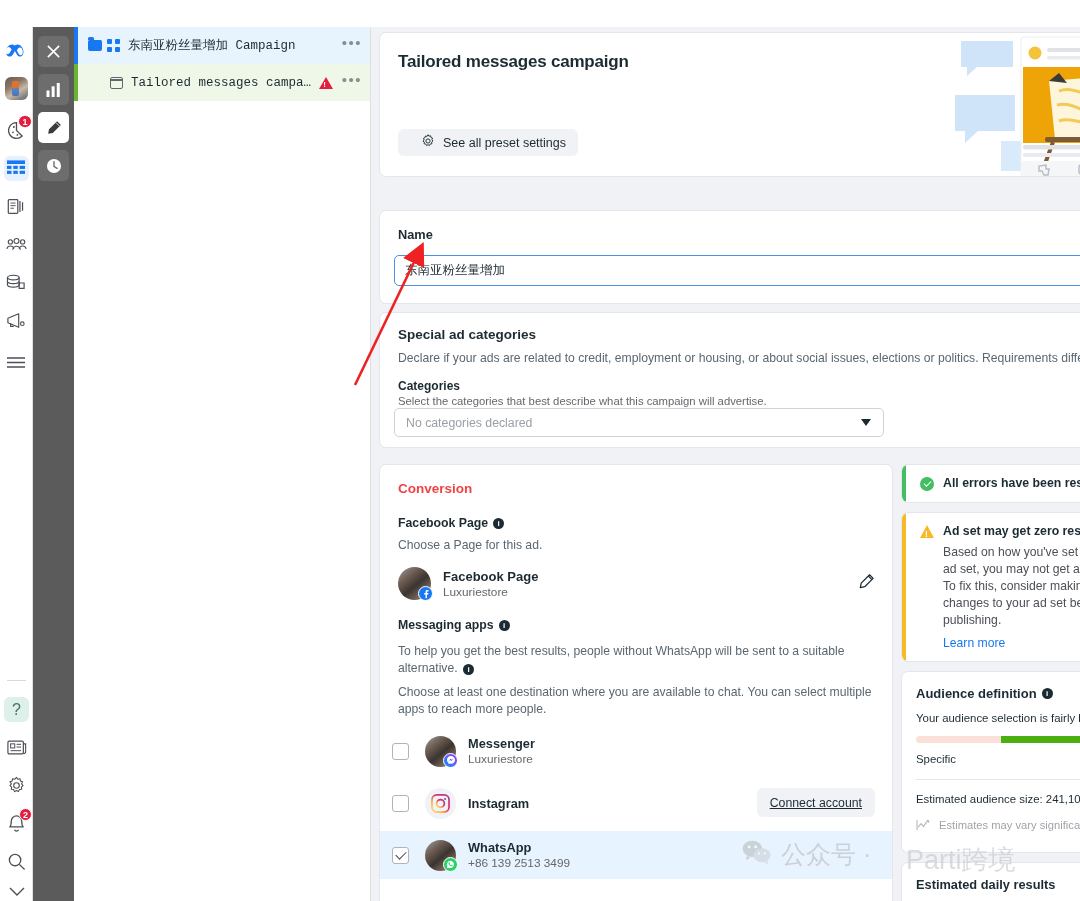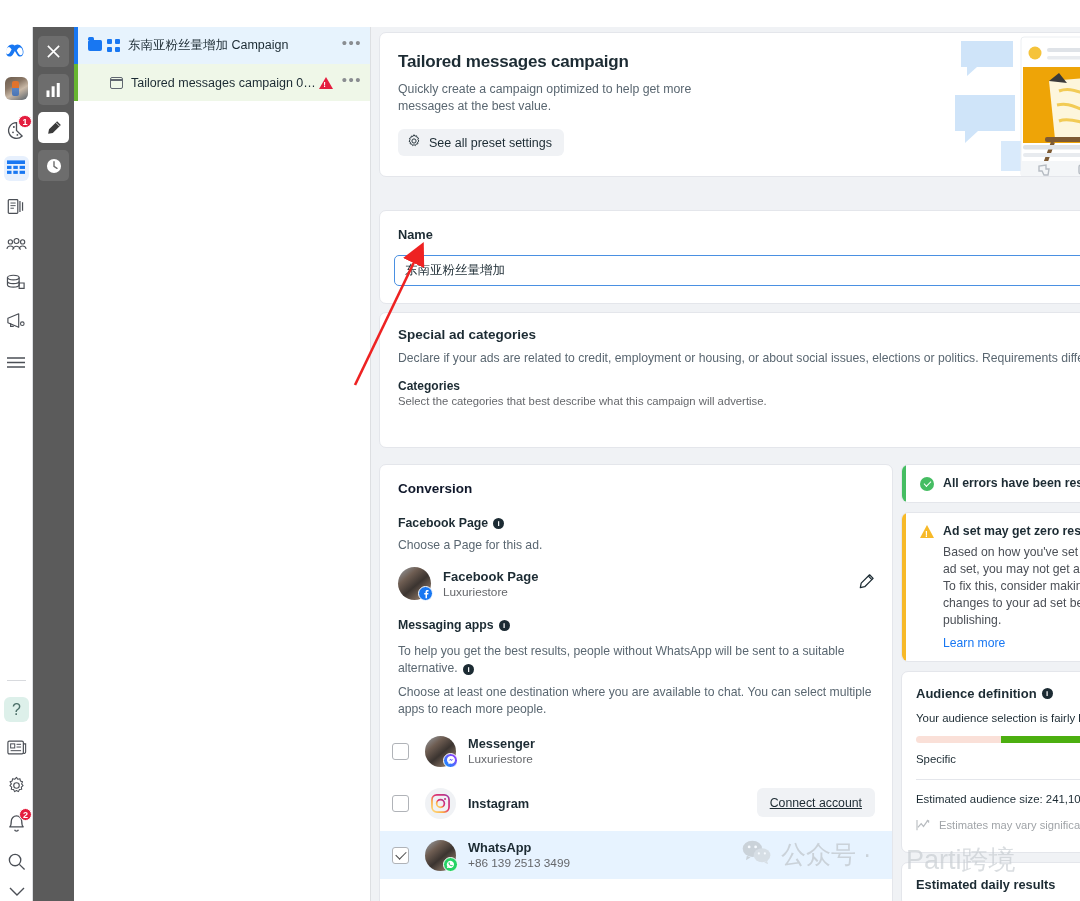--- a/index.html
+++ b/index.html
@@ -62,21 +62,21 @@
     background:#ffffff; border-right:1px solid #dddfe2;
   }
   .tree-row {
     display:flex; align-items:center; height:37px; padding-right:8px; cursor:pointer;
     position:relative; font-size:12.5px; color:#1c2b33;
   }
   .tree-row.campaign { background:#e7f3fd; padding-left:14px; }
   .tree-row.campaign:before{ content:""; position:absolute; left:0; top:0; bottom:0; width:4px; background:#1877f2; }
   .tree-row.adset    { background:#eff7e8; padding-left:36px; }
   .tree-row.adset:before{ content:""; position:absolute; left:0; top:0; bottom:0; width:4px; background:#67b530; }
-  .tree-label { flex:1; white-space:nowrap; overflow:hidden; text-overflow:ellipsis; }
+  .tree-label { flex:1; white-space:nowrap; overflow:hidden; text-overflow:ellipsis;font-family:Liberation Mono, monospace; }
   .tree-dots { color:#8a8d91; font-size:15px; letter-spacing:1.5px; line-height:8px; padding-bottom:5px;}
   .ic-folder { width:14px; height:11px; background:#1877f2; border-radius:1.5px 1.5px 2px 2px; margin-right:5px; position:relative;}
   .ic-folder:before{ content:""; position:absolute; left:0; top:-3px; width:6px; height:3px; background:#1877f2; border-radius:1.5px 1.5px 0 0;}
   .ic-grid { width:13px; height:13px; margin-right:8px; display:grid; grid-template-columns:1fr 1fr; grid-template-rows:1fr 1fr; gap:2.5px; }
   .ic-grid i { background:#1877f2; border-radius:1px; }
   .ic-ad { width:13px; height:12px; border:1.6px solid #606770; border-radius:2px; margin-right:8px; position:relative; }
   .ic-ad:before{ content:""; position:absolute; left:0; right:0; top:1.5px; height:1.6px; background:#606770; }
   .warn-tri { width:0;height:0;border-left:7px solid transparent;border-right:7px solid transparent;
               border-bottom:12px solid #e41e3f; margin:0 9px 0 2px; position:relative;}
   .warn-tri:after{ content:"!"; position:absolute; left:-2.5px; top:3px; color:#fff; font-size:8px; font-weight:bold;}
@@ -86,21 +86,21 @@
     position:absolute; left:371px; top:27px; width:709px; height:874px;
     background:#f0f2f5; overflow:hidden;
   }
   .card { background:#fff; border:1px solid #e4e6eb; border-radius:7px; position:relative; }
 
   
   .hdr-card { position:absolute; left:8px; top:5px; width:760px; height:145px; overflow:hidden; }
   .hdr-title { font-size:17px; font-weight:bold; color:#1c2b33; padding:19px 0 0 18px; letter-spacing:-0.2px;}
   .hdr-sub { font-size:12.3px; color:#5a6771; padding:9px 0 0 18px; line-height:17px; width:370px;}
   .preset-btn {
-    position:absolute; left:18px; top:96px; height:27px; padding:0 12px 0 9px;
+    position:absolute; left:18px; top:96px; height:27px; padding:0 12px 0 23px;
     background:#f0f2f5; border-radius:6px; display:flex; align-items:center; gap:8px;
     font-size:12.5px; color:#1c2b33; cursor:pointer;
   }
   .hdr-art { position:absolute; right:0; top:0; width:185px; height:145px; }
 
   
   .name-card { position:absolute; left:8px; top:183px; width:760px; height:94px; }
   .name-lbl { font-size:12.8px; font-weight:bold; color:#1c2b33; padding:16px 0 0 18px; }
   .name-input {
     position:absolute; left:14px; top:44px; width:730px; height:31px;
@@ -118,21 +118,21 @@
   .sac-select {
     position:absolute; left:14px; top:95px; width:490px; height:29px;
     border:1px solid #cfd3d8; border-radius:5px; background:#fff;
     display:flex; align-items:center; padding:0 11px; font-size:12.3px; color:#9aa0a6; cursor:pointer;
   }
   .caret { position:absolute; right:12px; width:0;height:0;
            border-left:5.5px solid transparent;border-right:5.5px solid transparent;border-top:7px solid #1c2b33;}
 
   
   .conv-card { position:absolute; left:8px; top:437px; width:514px; height:470px; }
-  .conv-title { font-size:13.5px; font-weight:bold; color:#0f172a; padding:16px 0 0 18px; }
+  .conv-title { font-size:13.5px; font-weight:bold; color:#ef4444; padding:16px 0 0 18px; }
   .fld-lbl { font-size:12.3px; font-weight:bold; color:#1c2b33; padding:20px 0 0 18px; display:flex; align-items:center; gap:5px;}
   .fld-sub { font-size:12.2px; color:#5a6771; padding:7px 18px 0 18px; line-height:17px; }
   .info-i {
     width:11px; height:11px; border-radius:50%; background:#1c2b33; color:#fff;
     font-size:8px; line-height:11px; text-align:center; font-weight:bold; font-style:normal;
     display:inline-block;
   }
   .page-row { display:flex; align-items:center; padding:13px 0 0 18px; position:relative; }
   .pg-ava { width:33px; height:33px; border-radius:50%; position:relative; overflow:visible; }
   .pg-ava .im {
@@ -359,21 +359,20 @@
       <span class="tree-label">Tailored messages campaign 04...</span>
       <span class="warn-tri"></span>
       <span class="tree-dots">•••</span>
     </div>
   </div>
 
   <div class="main">
 
     <div class="card hdr-card">
       <div class="hdr-title">Tailored messages campaign</div>
-      <div class="hdr-sub">Quickly create a campaign optimized to help get more messages at the best value.</div>
       <div class="preset-btn">
         <span>
           <svg width="14" height="14" viewBox="0 0 18 18">
               <circle cx="9" cy="9" r="2.7" fill="none" stroke="#1c2b33" stroke-width="1.2"></circle>
               <path d="M9 .9l1.2 1.9 2.2-.5.4 2.2 2.1.8-.9 2 1.4 1.7-1.7 1.4.3 2.2-2.2.3-1 2-1.8-1.2-1.8 1.2-1-2-2.2-.3.3-2.2L2.6 9.3 4 7.6l-.9-2 2.1-.8.4-2.2 2.2.5L9 .9z" fill="none" stroke="#1c2b33" stroke-width="1.15" stroke-linejoin="round"></path>
             </svg>
         </span>
         <span>See all preset settings</span>
       </div>
       <div class="hdr-art">
@@ -412,20 +411,24 @@
     <div class="card name-card">
       <div class="name-lbl">Name</div>
       <input class="name-input" type="text" value="东南亚粉丝量增加" style="">
     </div>
 
     <div class="card sac-card">
       <div class="sac-title">Special ad categories</div>
       <div class="sac-desc">Declare if your ads are related to credit, employment or housing, or about social issues, elections or politics. Requirements differ by country.</div>
       <div class="sac-cat">Categories</div>
       <div class="sac-cat-sub">Select the categories that best describe what this campaign will advertise.</div>
+      <div class="sac-select">
+        <span>No categories declared</span>
+        <span class="caret"></span>
+      </div>
     </div>
 
     <div class="card conv-card">
       <div class="conv-title">Conversion</div>
 
       <div class="fld-lbl">
         <span>Facebook Page</span>
         <i class="info-i">i</i>
       </div>
       <div class="fld-sub">Choose a Page for this ad.</div>

